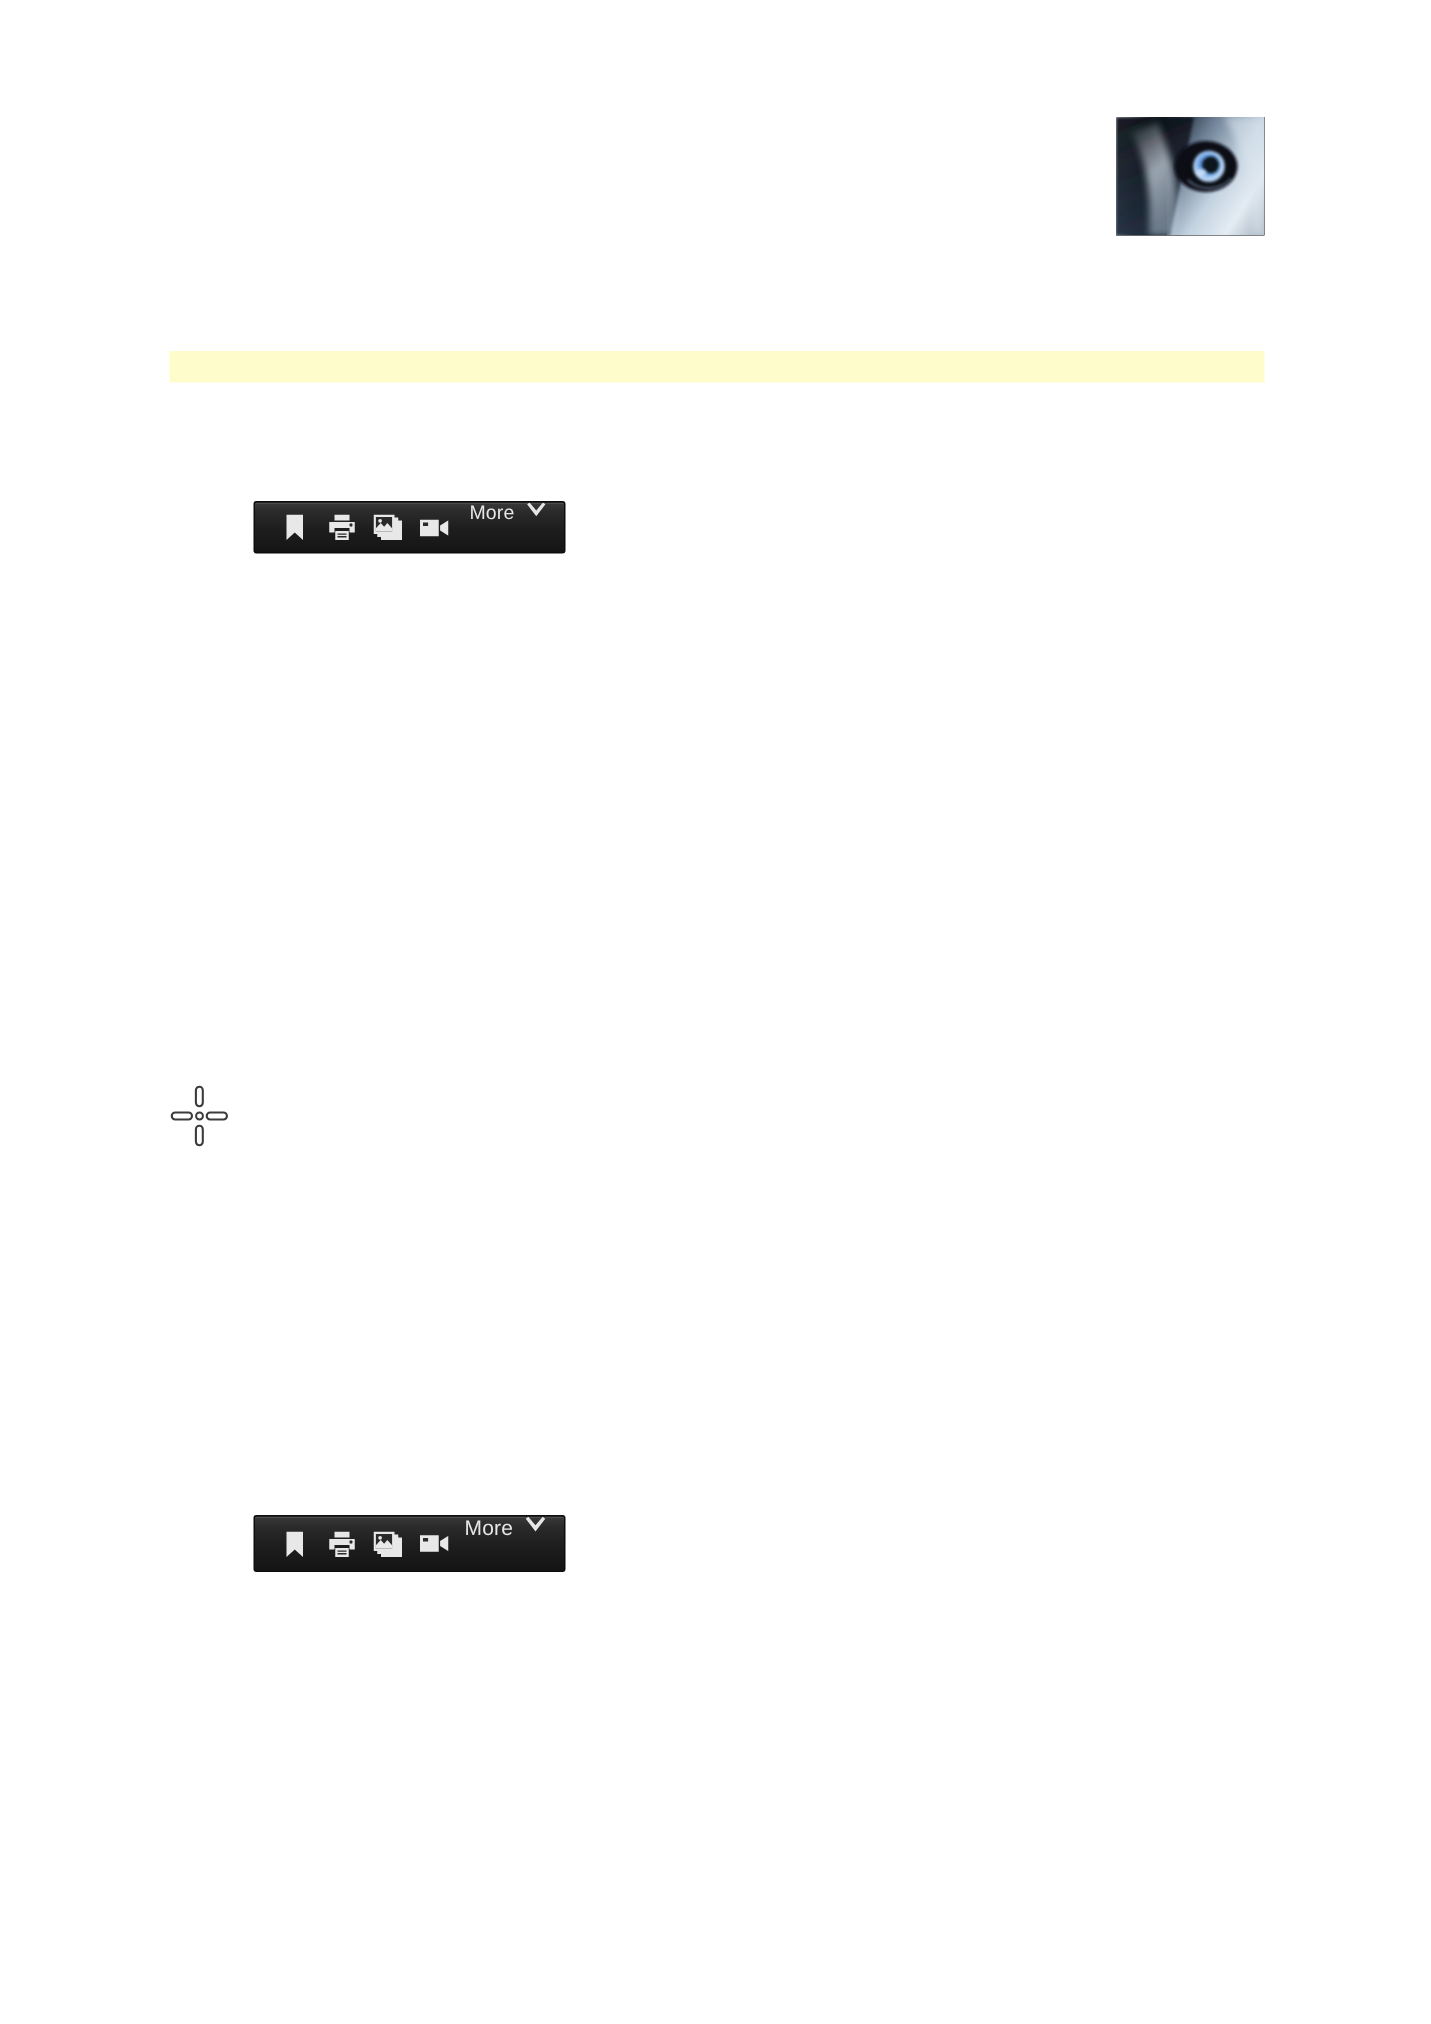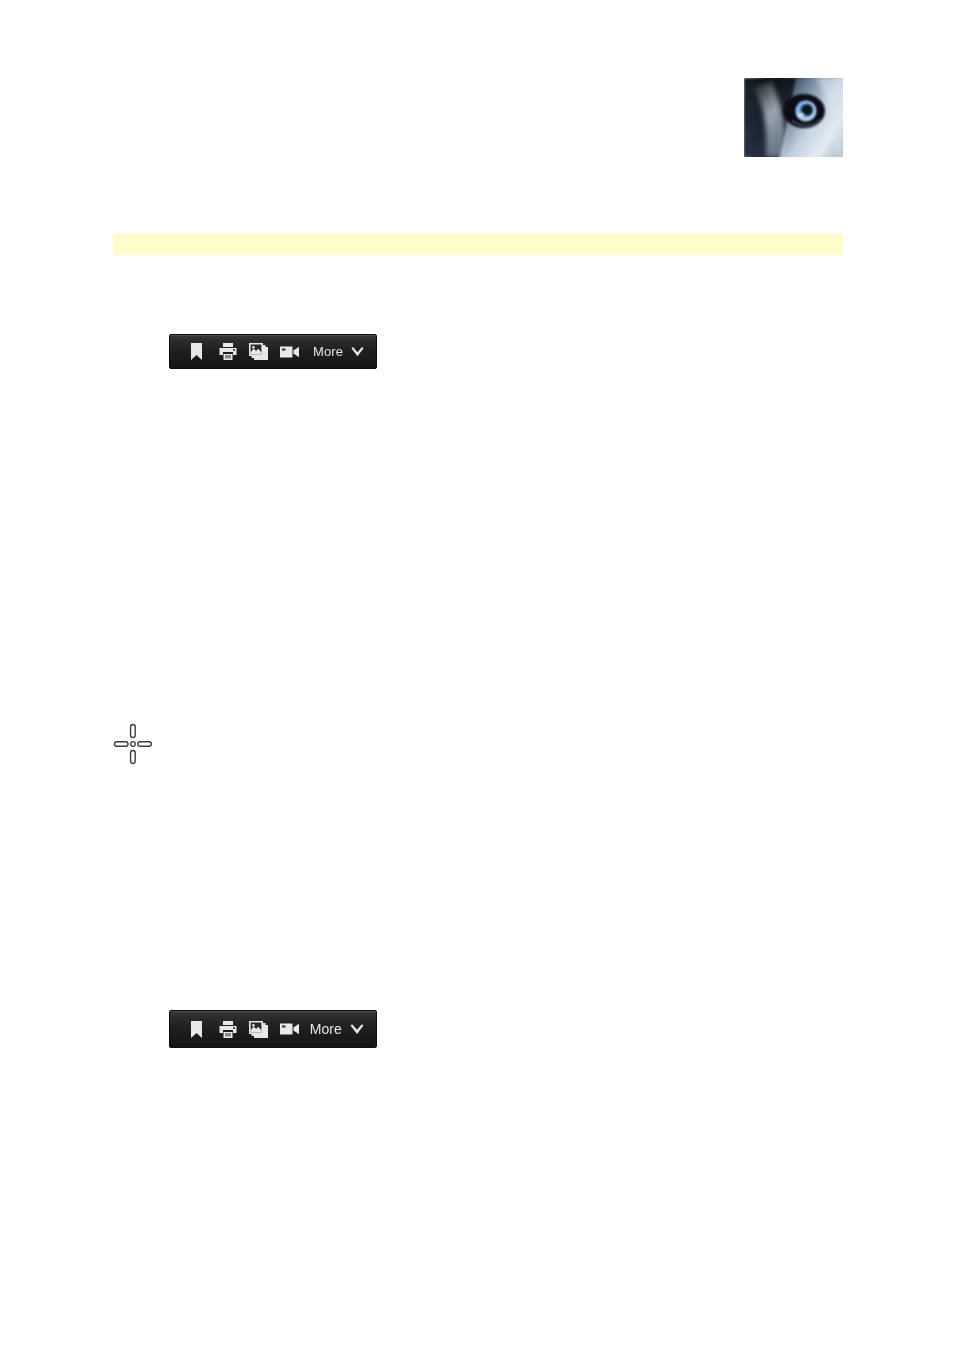--- a/index.html
+++ b/index.html
@@ -93,21 +93,21 @@
     cursor: pointer;
   }
   .tb-btn svg { display: block; }
   .tb-icon-fill { fill: #e8e8e8; }
   .tb-icon-dark { fill: #2a2a2a; }
 
   .tb-spacer { flex: 1 1 auto; }
 
   .tb-more {
     display: inline-flex;
-    align-items: center;
+    align-items: flex-start;
     height: 100%;
     padding-right: 11px;
     cursor: pointer;
     gap: 7px;
   }
   .tb-more-label {
     color: #e6e6e6;
     font-family: "Liberation Sans", sans-serif;
     font-size: 13px;
     font-weight: 400;

